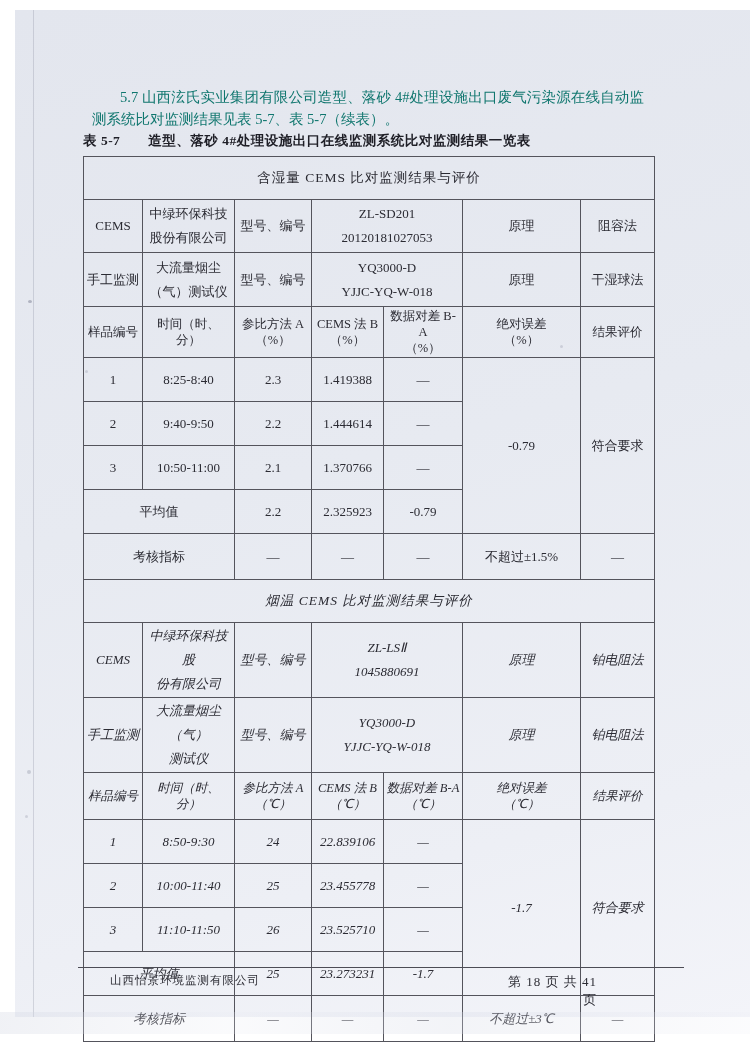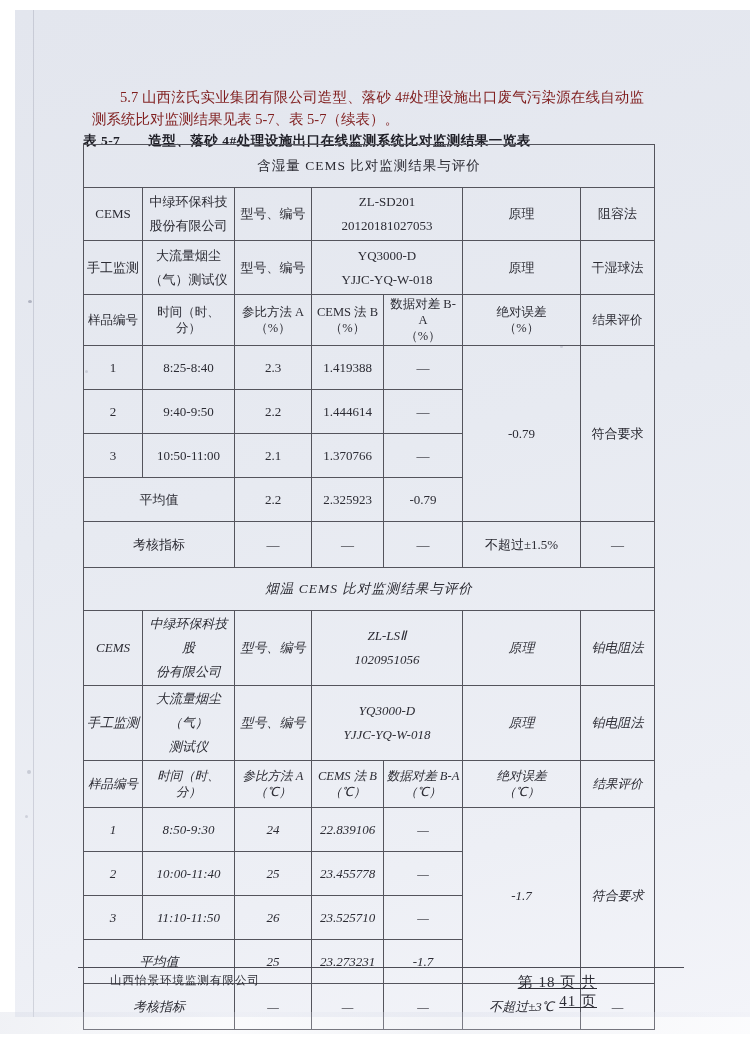--- a/index.html
+++ b/index.html
@@ -19,50 +19,50 @@
   }
   .speck{position:absolute;background:rgba(110,115,135,0.45);border-radius:50%;}
   .bottom-band{
     position:absolute;left:0;top:1012px;width:750px;height:22px;
     background:linear-gradient(90deg,rgba(210,214,226,0.55),rgba(232,234,242,0.35) 30%,rgba(214,218,230,0.5) 60%,rgba(235,236,244,0.3));
     opacity:.6;
   }
   .heading{
     position:absolute;left:92px;top:86px;width:552px;
     font-size:14.5px;line-height:22px;text-align:justify;
-    text-indent:28px;color:#7f1d1d;
+    text-indent:28px;color:#0f766e;
   }
   .caption{
     position:absolute;left:83px;top:132px;width:570px;
     font-size:13.5px;font-weight:bold;text-align:left;color:#1f1f27;
     letter-spacing:.5px;
   }
   .rtable{
     border-collapse:collapse;table-layout:fixed;width:571px;
     font-size:13px;color:#2b2b33;
   }
   .rtable td{
     border:1px solid #54545c;text-align:center;vertical-align:middle;
     padding:1px 2px;overflow:hidden;
   }
-  .tbl-wrap{position:absolute;left:83px;top:144px;}
+  .tbl-wrap{position:absolute;left:83px;top:156px;}
   .sec-title{font-size:13.5px;letter-spacing:1px;}
   .pl{white-space:pre-line;line-height:24px;}
   .head td{font-size:12.5px;line-height:16px;white-space:pre-line;}
   .num{font-size:13px;}
   .t2{margin-top:-1px;font-style:italic;}
   .footer-line{
     position:absolute;left:78px;top:967px;width:606px;height:1px;
     background:#4c4c55;
   }
   .footer-left{
     position:absolute;left:80px;top:973px;font-size:11.5px;color:#2e2e36;letter-spacing:1px;margin-left:30px;
   }
   .footer-right{
-    position:absolute;left:507px;top:973px;width:90px;font-size:15px;color:#2e2e36;text-align:right;letter-spacing:1px;text-decoration:underline;
+    position:absolute;left:507px;top:973px;width:90px;font-size:13px;color:#2e2e36;text-align:right;letter-spacing:1px;
   }
 </style>
 </head>
 <body>
 
 <div class="scan">
   <div class="crease"></div>
   <div class="speck" style="left:13px;top:290px;width:4px;height:3px;"></div>
   <div class="speck" style="left:70px;top:360px;width:3px;height:3px;opacity:.5;"></div>
   <div class="speck" style="left:12px;top:760px;width:4px;height:4px;opacity:.6;"></div>
@@ -176,21 +176,21 @@
     <tbody>
         <tr style="height:43px">
       <td colspan="7" class="sec-title">烟温 CEMS 比对监测结果与评价</td>
     </tr>
     <tr style="height:53px">
       <td>CEMS</td>
       <td class="pl">中绿环保科技股
 份有限公司</td>
       <td>型号、编号</td>
       <td colspan="2" class="pl">ZL-LSⅡ
-1020951056</td>
+1045880691</td>
       <td>原理</td>
       <td>铂电阻法</td>
     </tr>
     <tr style="height:54px">
       <td>手工监测</td>
       <td class="pl">大流量烟尘（气）
 测试仪</td>
       <td>型号、编号</td>
       <td colspan="2" class="pl">YQ3000-D
 YJJC-YQ-W-018</td>

